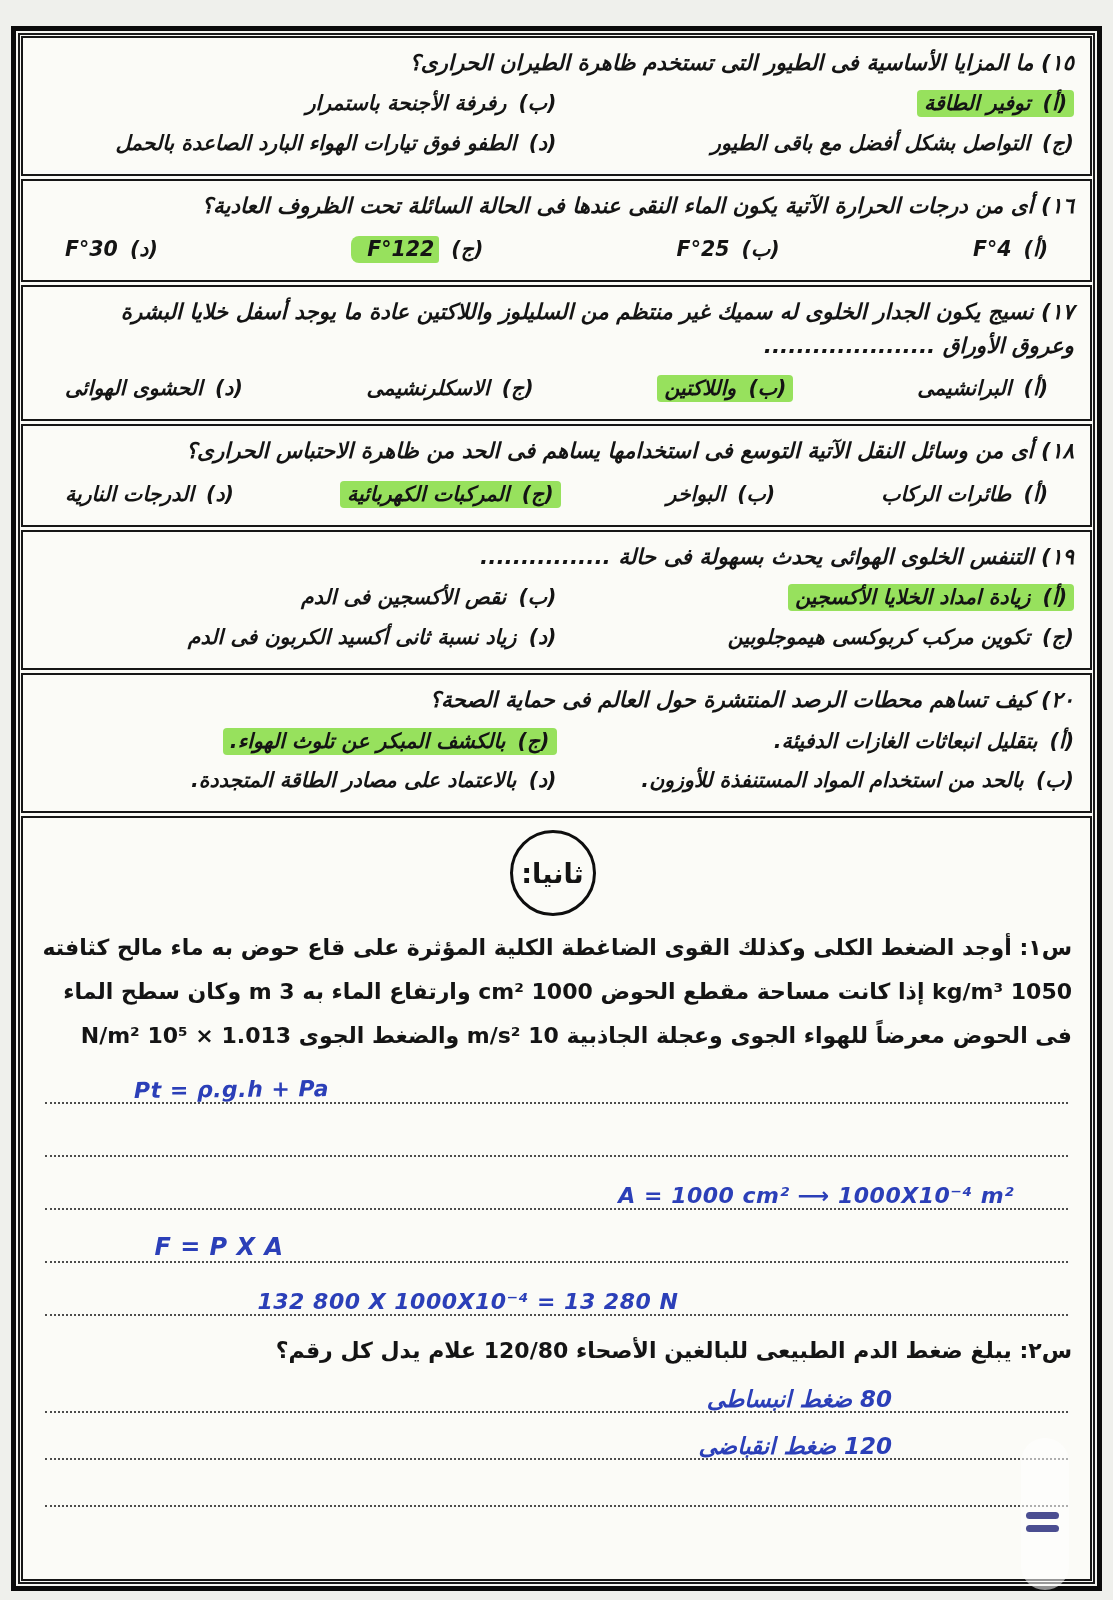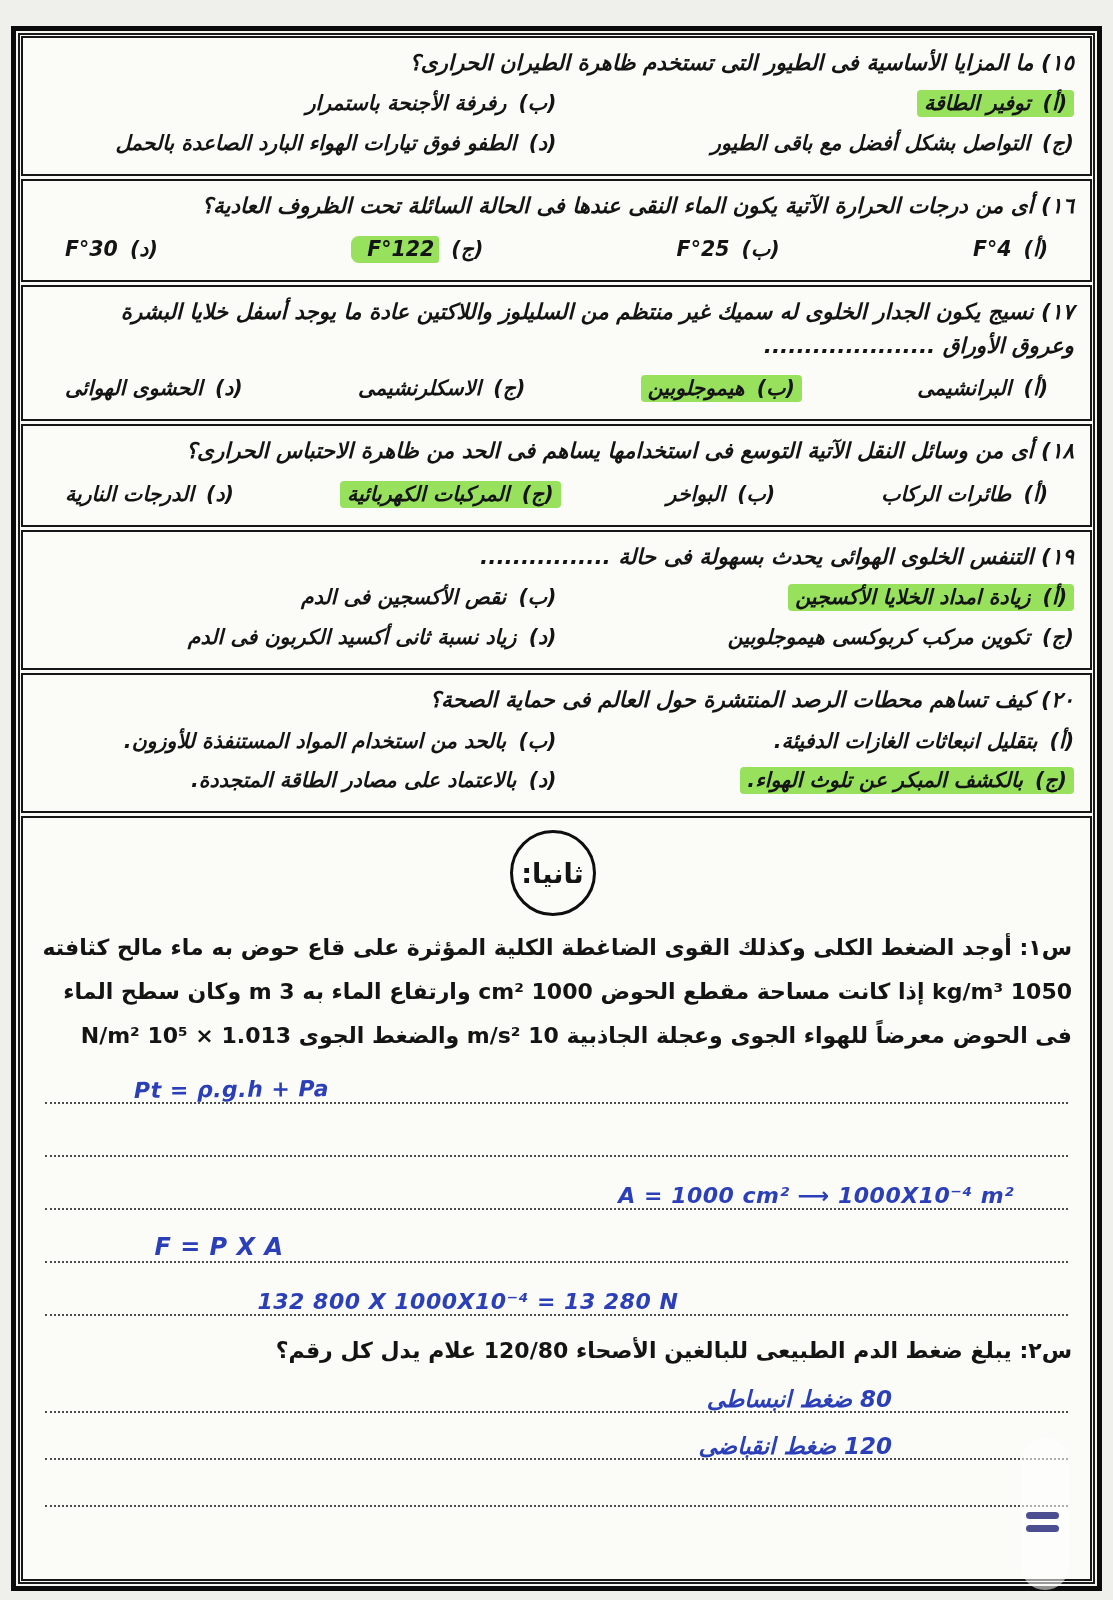--- a/index.html
+++ b/index.html
@@ -95,21 +95,21 @@
         <span class="opt"><span class="okey">(ج)</span> <span class="hl-part">122°F</span></span>
         <span class="opt"><span class="okey">(د)</span> <span>30°F</span></span>
       </div>
     </section>
 
     <section class="q-block">
       <div class="q-title">١٧) نسيج يكون الجدار الخلوى له سميك غير منتظم من السليلوز واللاكتين عادة ما يوجد أسفل خلايا البشرة</div>
       <div class="q-title-cont">وعروق الأوراق .....................</div>
       <div class="opt-row4">
         <span class="opt"><span class="okey">(أ)</span> <span>البرانشيمى</span></span>
-        <span class="opt"><span class="hl"><span class="okey">(ب)</span> <span>هيموجلوبين</span></span></span>
+        <span class="opt"><span class="hl"><span class="okey">(ب)</span> <span>واللاكتين</span></span></span>
         <span class="opt"><span class="okey">(ج)</span> <span>الاسكلرنشيمى</span></span>
         <span class="opt"><span class="okey">(د)</span> <span>الحشوى الهوائى</span></span>
       </div>
     </section>
 
     <section class="q-block">
       <div class="q-title">١٨) أى من وسائل النقل الآتية التوسع فى استخدامها يساهم فى الحد من ظاهرة الاحتباس الحرارى؟</div>
       <div class="opt-row4">
         <span class="opt"><span class="okey">(أ)</span> <span>طائرات الركاب</span></span>
         <span class="opt"><span class="okey">(ب)</span> <span>البواخر</span></span>
@@ -125,22 +125,22 @@
         <span class="opt"><span class="okey">(ب)</span> <span>نقص الأكسجين فى الدم</span></span>
         <span class="opt"><span class="okey">(ج)</span> <span>تكوين مركب كربوكسى هيموجلوبين</span></span>
         <span class="opt"><span class="okey">(د)</span> <span>زياد نسبة ثانى أكسيد الكربون فى الدم</span></span>
       </div>
     </section>
 
     <section class="q-block">
       <div class="q-title">٢٠) كيف تساهم محطات الرصد المنتشرة حول العالم فى حماية الصحة؟</div>
       <div class="opt-grid">
         <span class="opt"><span class="okey">(أ)</span> <span>بتقليل انبعاثات الغازات الدفيئة.</span></span>
+        <span class="opt"><span class="hl"><span class="okey">(ج)</span> <span>بالكشف المبكر عن تلوث الهواء.</span></span></span>
         <span class="opt"><span class="okey">(ب)</span> <span>بالحد من استخدام المواد المستنفذة للأوزون.</span></span>
-        <span class="opt"><span class="hl"><span class="okey">(ج)</span> <span>بالكشف المبكر عن تلوث الهواء.</span></span></span>
         <span class="opt"><span class="okey">(د)</span> <span>بالاعتماد على مصادر الطاقة المتجددة.</span></span>
       </div>
     </section>
 
     <section class="essay-block">
       <div class="sec-header">
         <div class="sec-badge">ثانيا:</div>
       </div>
 
       <div class="essay-q">

